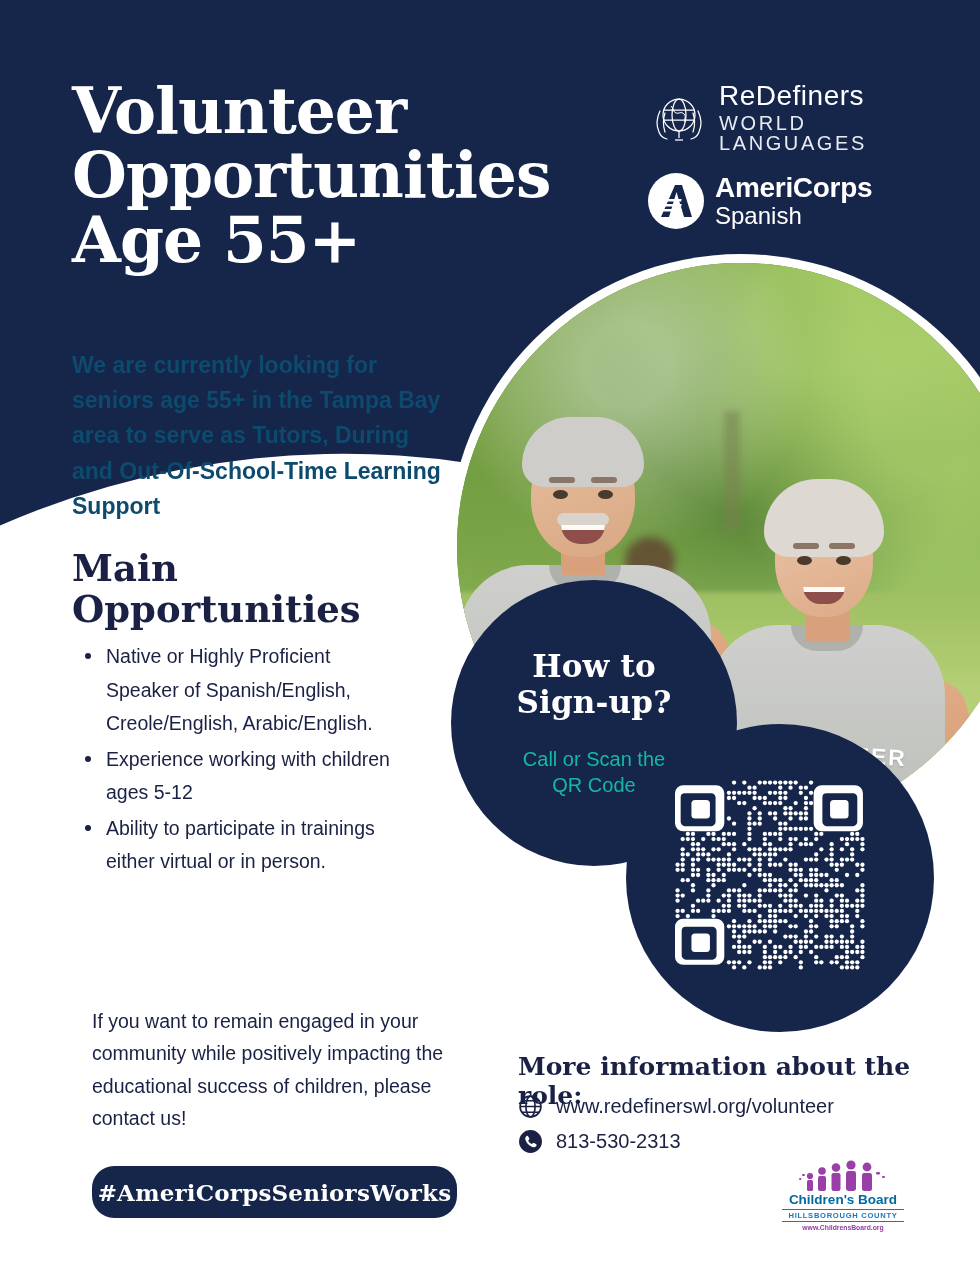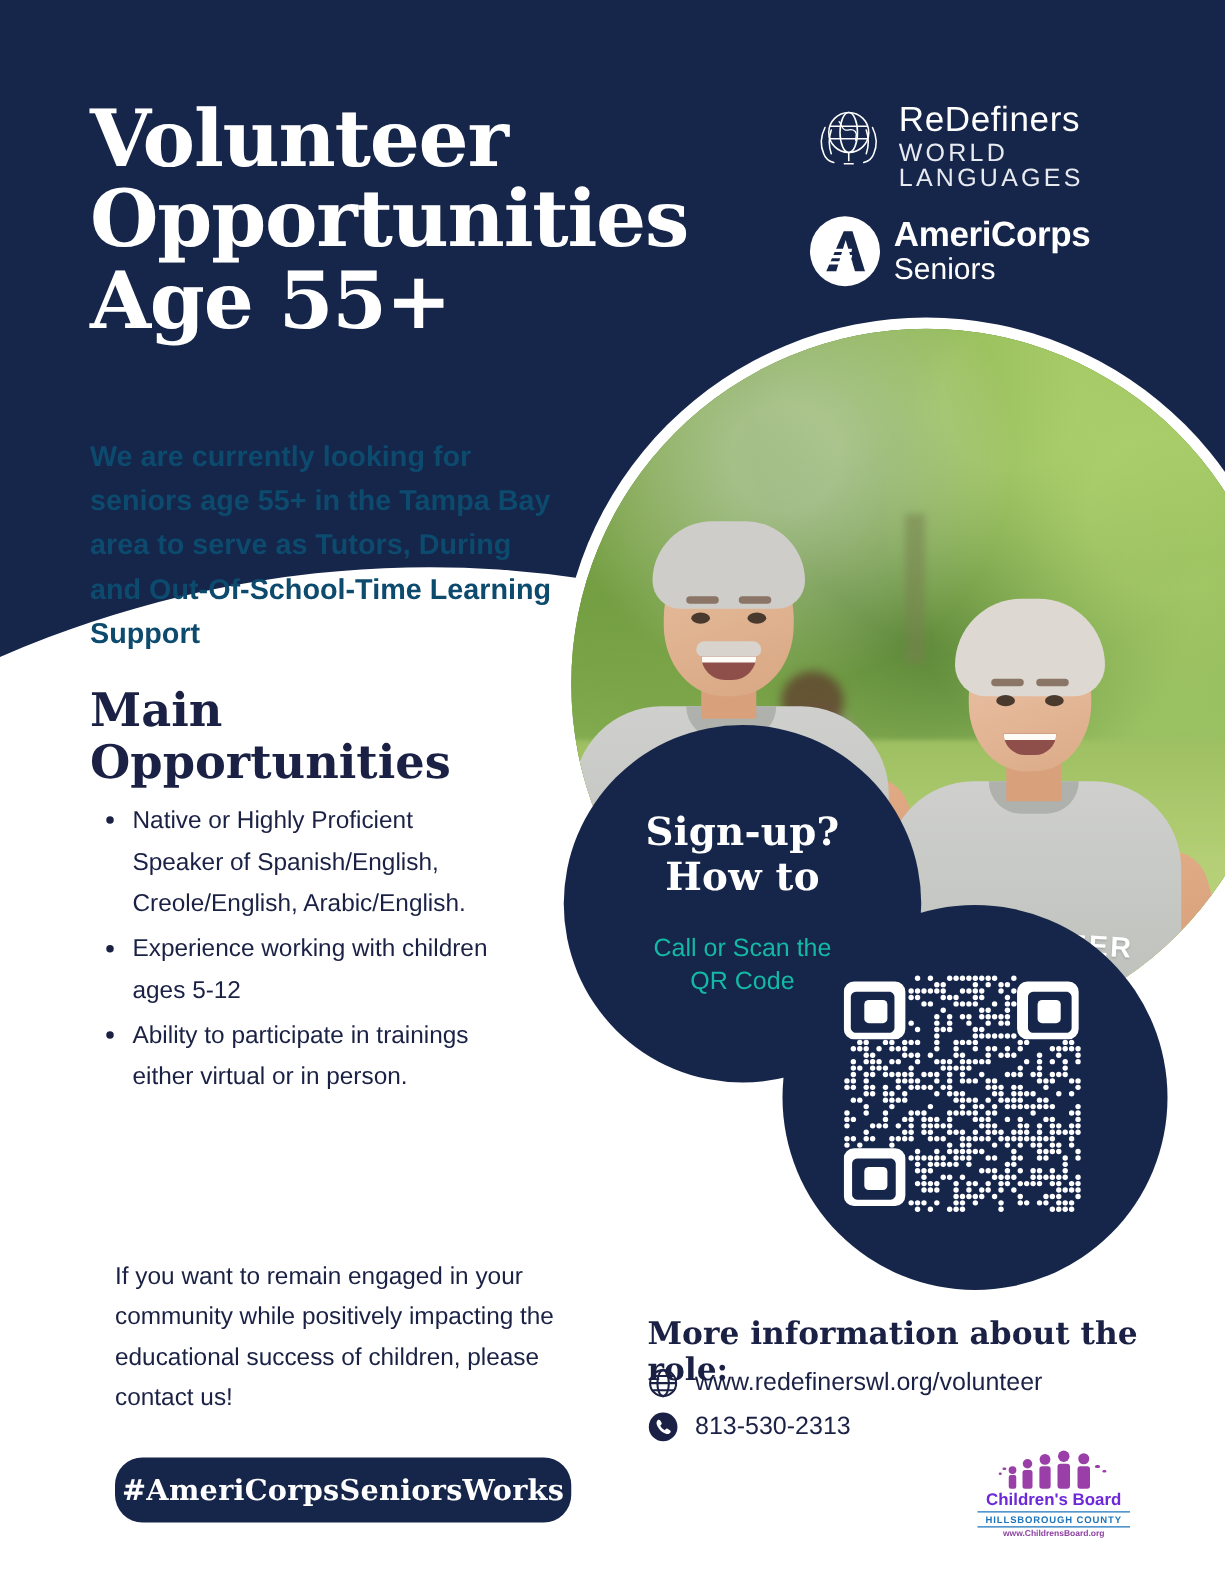--- a/index.html
+++ b/index.html
@@ -160,21 +160,21 @@
     color:#ffffff;font-family:"DejaVu Serif", serif;font-weight:bold;
     font-size:63px;line-height:1.02;letter-spacing:-1px;
   }
   .intro{
     position:absolute;left:72px;top:348px;width:380px;
     color:#0c4a6e;font-size:23px;line-height:1.53;font-weight:700;
   }
 
   
   .logo-block{position:absolute;left:648px;top:82px;width:300px;}
-  .redef{display:flex;align-items:flex-start;gap:9px;}
+  .redef{display:flex;align-items:flex-end;gap:9px;}
   .redef-text{line-height:1;}
   .redef-name{
     color:#ffffff;font-size:28px;font-weight:300;letter-spacing:.5px;
   }
   .redef-sub{
     color:#e7eaf1;font-size:20px;letter-spacing:2.6px;margin-top:3px;font-weight:400;
   }
   .ameri{display:flex;align-items:center;gap:11px;margin-top:20px;}
   .ameri-badge{
     width:56px;height:56px;border-radius:50%;background:#ffffff;
@@ -225,21 +225,21 @@
   .contact-row{display:flex;align-items:center;gap:13px;margin-bottom:10px;}
   .contact-row .ic{width:25px;height:25px;flex:0 0 25px;}
   .contact-row .txt{color:#1a2144;font-size:20px;font-weight:500;}
 
   
   .cb-logo{
     position:absolute;left:782px;top:1158px;width:122px;text-align:center;
   }
   .cb-figs{height:34px;display:flex;align-items:flex-end;justify-content:center;gap:2px;}
   .cb-name{
-    color:#6d28d9;font-size:13.5px;font-weight:bold;margin-top:1px;line-height:1.1;
+    color:#0369a1;font-size:13.5px;font-weight:bold;margin-top:1px;line-height:1.1;
   }
   .cb-sub{
     color:#1c75bc;font-size:7.6px;font-weight:bold;letter-spacing:.7px;
     border-top:1px solid #1c75bc;border-bottom:1px solid #1c75bc;
     padding:1px 0;margin-top:1px;
   }
   .cb-url{color:#8d3fa0;font-size:6.8px;font-weight:bold;margin-top:2px;}
 </style>
 </head>
 <body>
@@ -334,21 +334,21 @@
       <span class="ameri-badge">
         <svg width="42" height="42" viewBox="0 0 42 42">
           <path d="M20 5 L27 5 L37 37 L29 37 L21.5 12 L14 37 L6 37 Z" fill="#16254a"></path>
           <rect x="12" y="19" width="18" height="2.6" fill="#ffffff" transform="skewX(-10)"></rect>
           <rect x="11" y="24" width="20" height="2.6" fill="#ffffff" transform="skewX(-10)"></rect>
           <rect x="10" y="29" width="22" height="2.6" fill="#ffffff" transform="skewX(-10)"></rect>
         </svg>
       </span>
       <span class="ameri-text">
         <div class="ameri-name">AmeriCorps</div>
-        <div class="ameri-sub">Seniors</div>
+        <div class="ameri-sub">Spanish</div>
       </span>
     </div>
   </div>
 
   <div class="req-title">
     <div>Main</div>
     <div>Opportunities</div>
   </div>
   <ul class="req-list">
     <li>Native or Highly Proficient Speaker of Spanish/English, Creole/English, Arabic/English.</li>
@@ -357,22 +357,22 @@
   </ul>
 
   <div class="closing">If you want to remain engaged in your community while positively impacting the educational success of children, please contact us!</div>
 
   <div class="hashtag-pill">
     <span>#AmeriCorpsSeniorsWorks</span>
   </div>
 
   <div class="signup-circle">
     <div class="signup-title">
+      <div>How to</div>
       <div>Sign-up?</div>
-      <div>How to</div>
     </div>
     <div class="signup-sub">
       <div>Call or Scan the</div>
       <div>QR Code</div>
     </div>
   </div>
 
   <div class="qr-circle"></div>
   <div class="qr-wrap">
     <svg width="190" height="190" viewBox="0 0 37 37" shape-rendering="geometricPrecision">

